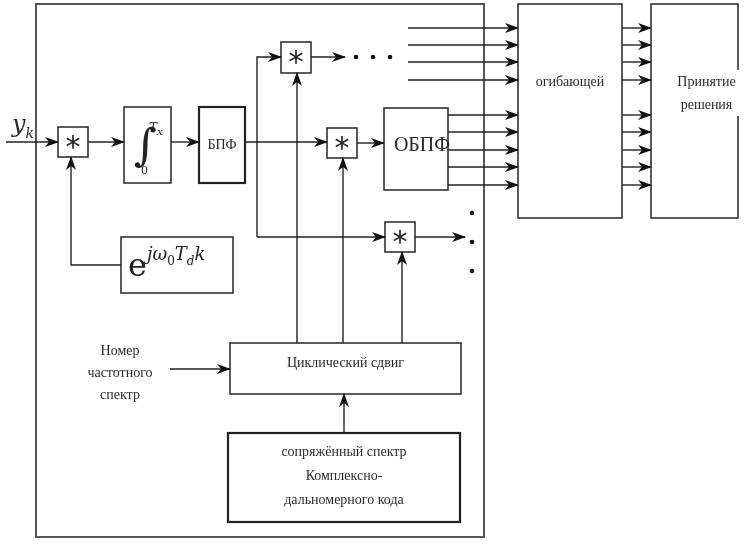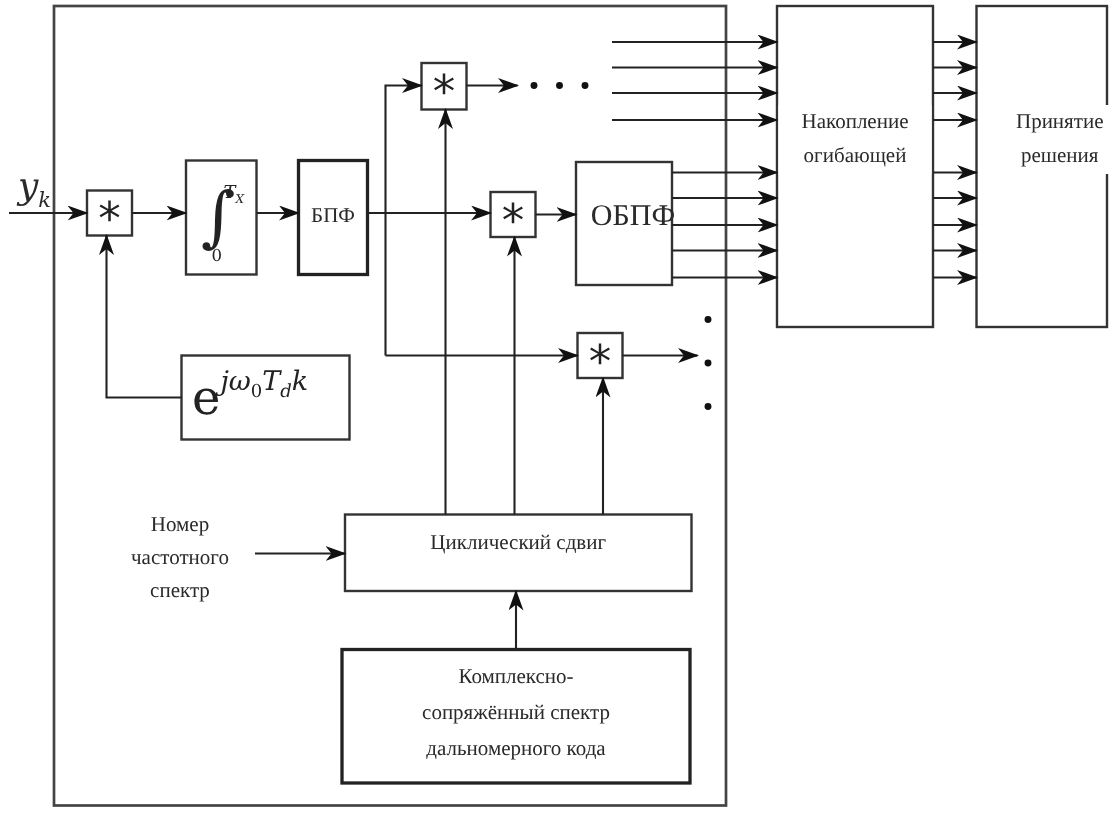--- a/index.html
+++ b/index.html
@@ -117,32 +117,31 @@
 
 <div class="lbl" style="left:384px; top:136px; width:76px; font-size:20px;">ОБПФ</div>
 
 <div style="position:absolute; left:128px; top:246px; width:100px; font-family:'DejaVu Serif', serif; font-style:italic; color:#222;">
   <span style="font-size:32px; font-style:normal;">e</span><span style="position:relative; top:-16px; font-size:18px;"><span>jω</span><sub style="font-size:12px; font-style:normal;">0</sub><span>T</span><sub style="font-size:12px;">d</sub><span>k</span></span>
 </div>
 
 <div class="lbl" style="left:230px; top:354px; width:231px;">Циклический сдвиг</div>
 
 <div class="lbl" style="left:228px; top:440px; width:232px; line-height:24px;">
+  <div>сопряжённый спектр</div>
   <div>Комплексно-</div>
-  <div>сопряжённый спектр</div>
   <div>дальномерного кода</div>
 </div>
 
 <div class="lbl" style="left:70px; top:340px; width:100px; line-height:22px;">
   <div>Номер</div>
   <div>частотного</div>
   <div>спектр</div>
 </div>
 
 <div class="lbl" style="left:519px; top:70px; width:102px; line-height:23px; background:#fff;">
-  <div>Накопление</div>
   <div>огибающей</div>
 </div>
 
 <div class="lbl" style="left:652px; top:70px; width:85px; line-height:23px; background:#fff;padding-left:12px;">
   <div>Принятие</div>
   <div>решения</div>
 </div>
 
 </body></html>

